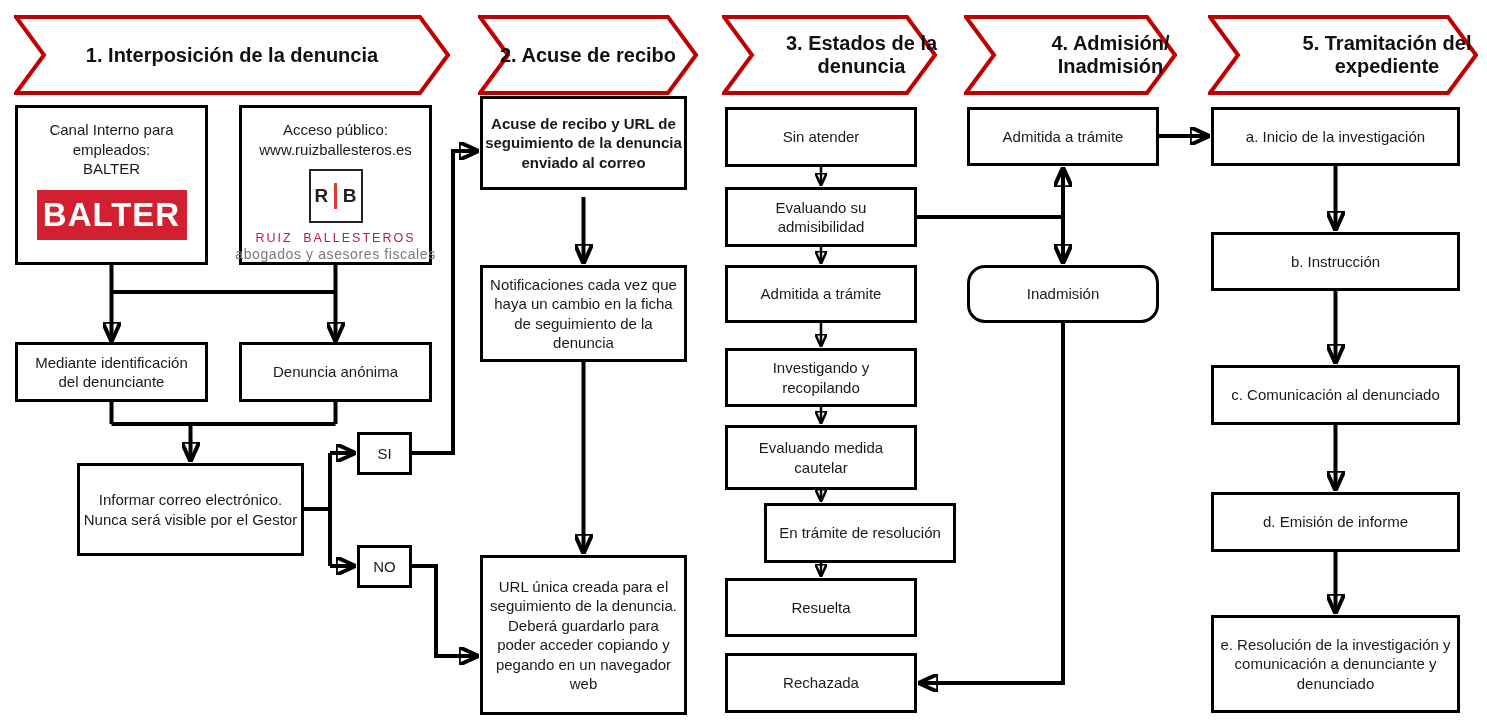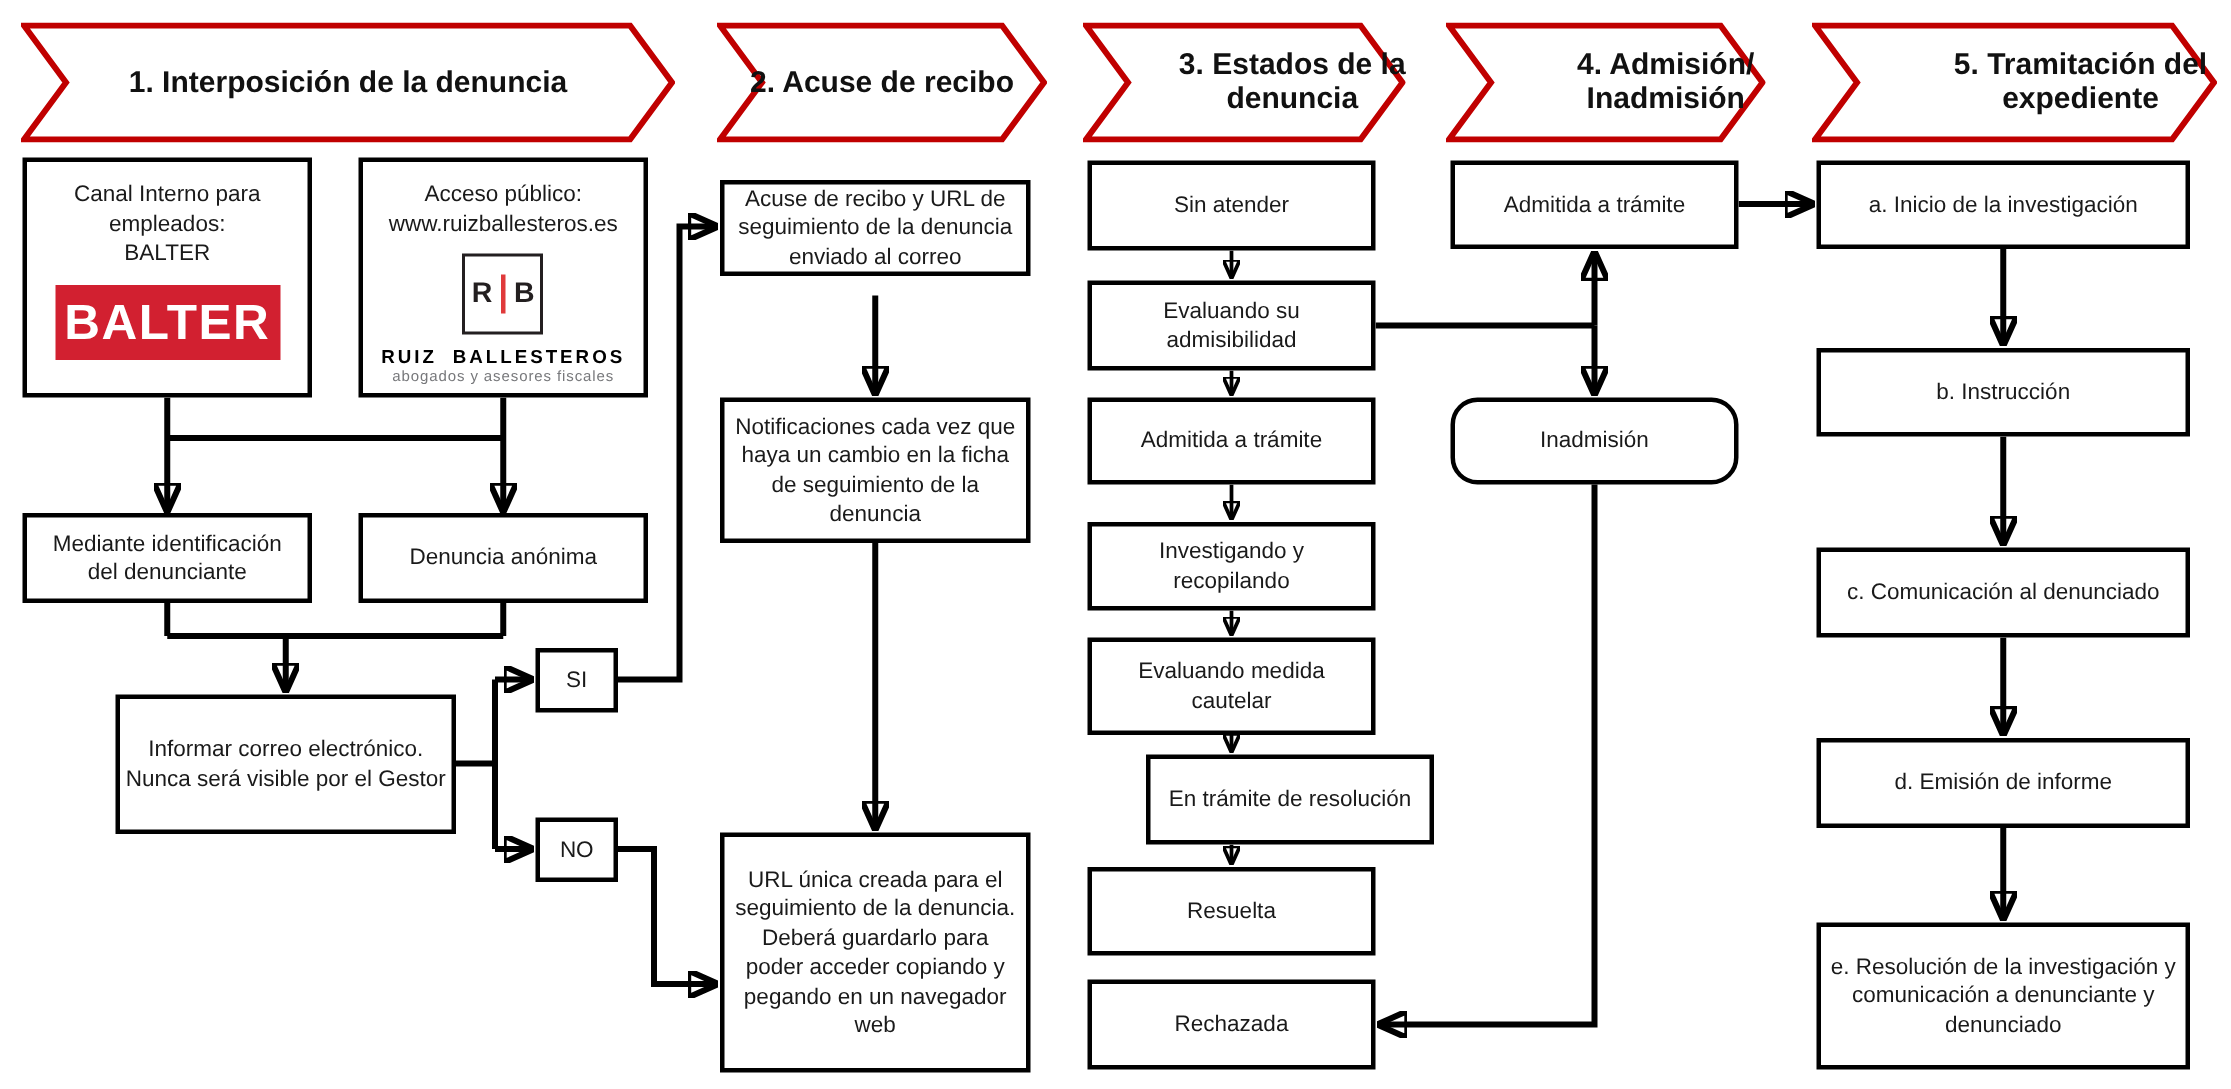--- a/index.html
+++ b/index.html
@@ -14,22 +14,22 @@
   .banner .chev{stroke:#C00000;fill:#ffffff;stroke-width:4;}
   .banner-label{position:absolute;left:0;top:0;width:100%;height:100%;display:flex;align-items:center;justify-content:center;text-align:center;font-weight:bold;font-size:20px;line-height:1.15;white-space:pre-line;color:#111111;}
   .bx{position:absolute;z-index:1;background:#ffffff;border:3px solid #000000;display:flex;align-items:center;justify-content:center;text-align:center;box-sizing:border-box;}
   .bx-label{font-size:15px;line-height:1.3;white-space:pre-line;padding:2px;}
   .logo-balter{width:150px;height:50px;background:#D22030;color:#ffffff;display:flex;align-items:center;justify-content:center;font-weight:bold;font-size:33px;letter-spacing:1px;}
   .col-box{flex-direction:column;justify-content:flex-start;padding-top:10px;}
   .rb-logo{display:flex;flex-direction:column;align-items:center;margin-top:8px;}
   .rb-square{width:54px;height:54px;border:2.5px solid #231F20;display:flex;align-items:center;justify-content:center;box-sizing:border-box;}
   .rb-square .ltr{font-weight:bold;font-size:19px;color:#231F20;}
   .rb-bar{width:2.5px;height:26px;background:#E03A3B;margin:0 6px;}
-  .rb-name{margin-top:8px;font-weight:bold;font-size:12.5px;letter-spacing:2px;word-spacing:5px;color:#000000;white-space:nowrap;}
-  .rb-tagline{margin-top:1px;font-size:10px;letter-spacing:0.6px;color:#77787B;white-space:nowrap;}
+  .rb-name{margin-top:8px;font-weight:normal;font-size:12.5px;letter-spacing:2px;word-spacing:5px;color:#be185d;white-space:nowrap;}
+  .rb-tagline{margin-top:1px;font-size:14px;letter-spacing:0.6px;color:#77787B;white-space:nowrap;}
 </style>
 </head>
 <body>
 
 <div class="canvas">
 
   <svg class="wires" width="1487" height="726">
     <defs>
       <marker id="ah" markerUnits="strokeWidth" markerWidth="5" markerHeight="4.5" viewBox="0 0 5 4.5" refX="4.3" refY="2.25" orient="auto">
         <path d="M0,0 L5,2.25 L0,4.5 Z" fill="#000000" stroke="none"></path>
@@ -145,21 +145,21 @@
   </div>
 
   <div class="bx" style="left:357px;top:432px;width:55px;height:43px;">
     <div class="bx-label">SI</div>
   </div>
 
   <div class="bx" style="left:357px;top:545px;width:55px;height:43px;">
     <div class="bx-label">NO</div>
   </div>
 
-  <div class="bx" style="left:480px;top:120px;width:207px;height:64px;">
+  <div class="bx" style="left:480px;top:96px;width:207px;height:94px;font-weight:bold;">
     <div class="bx-label">Acuse de recibo y URL de
 seguimiento de la denuncia
 enviado al correo</div>
   </div>
 
   <div class="bx" style="left:480px;top:265px;width:207px;height:97px;">
     <div class="bx-label">Notificaciones cada vez que
 haya un cambio en la ficha
 de seguimiento de la
 denuncia</div>

